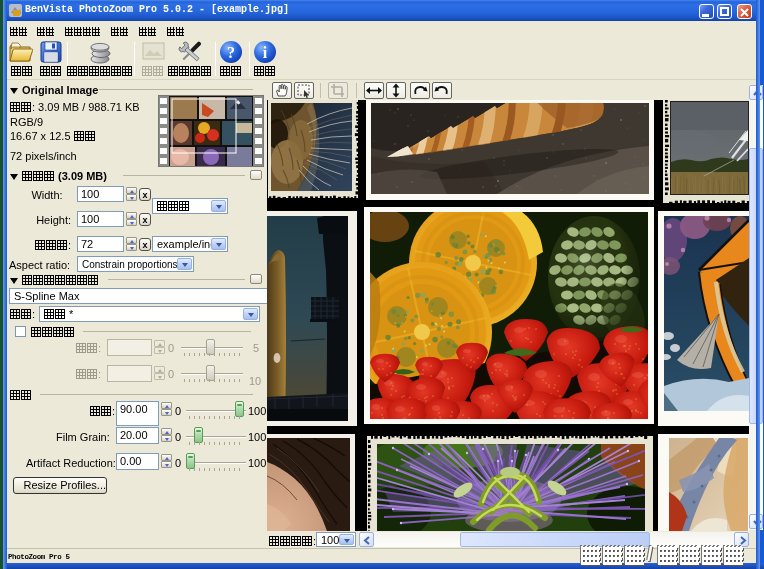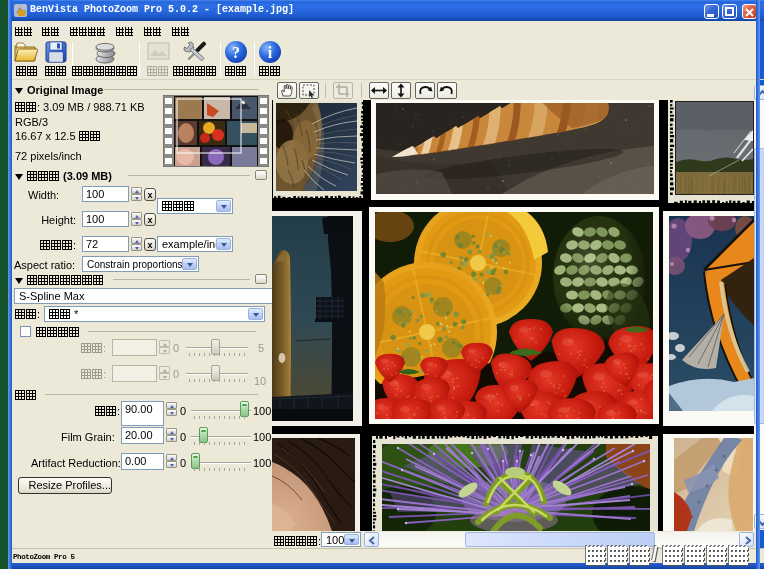--- a/index.html
+++ b/index.html
@@ -1,16 +1,16 @@
 <!DOCTYPE html>
 <html><head><meta charset="utf-8"><style>
 *{margin:0;padding:0;box-sizing:border-box}
 html,body{width:764px;height:569px;overflow:hidden;background:#ece9d8;
  font-family:"Liberation Sans",sans-serif;-webkit-font-smoothing:none}
-#win{position:absolute;inset:0;border-left:8px solid #14532d;border-right:4px solid #155ad4;
+#win{position:absolute;inset:0;border-left:3px solid #14532d;border-right:4px solid #155ad4;
  background:#ece9d8}
 .abs{position:absolute}
 
 .g{display:inline-block;background:
  repeating-linear-gradient(0deg,currentColor 0 1px,transparent 1px 3px),
  repeating-linear-gradient(90deg,currentColor 0 1px,transparent 1px 3px);}
 .g11{width:10px;height:10px;margin-right:1px;vertical-align:-1px}
 .g12{width:8px;height:9px;margin-right:1px;vertical-align:-1px}
 .gray{color:#9c9a8a}
 .tlab.gray{color:#b0ac9c}
@@ -196,21 +196,21 @@
   <circle cx="12" cy="12" r="11" fill="url(#orb)"></circle>
   <text x="12" y="18" font-family="Liberation Serif" font-size="16" font-weight="bold" fill="#fff" text-anchor="middle">i</text>
  </svg>
  <span class="tlab" style="left:251px"><i class="g g11"></i><i class="g g11"></i></span>
 </div>
 
 <div id="panel">
  <div class="hdr" style="top:4px"><span class="tri"></span>Original Image</div>
  <div class="hline" style="left:96px;right:10px;top:9px"></div>
  <div class="abs" style="left:7px;top:21px"><i class="g g11"></i><i class="g g11"></i>: 3.09 MB / 988.71 KB</div>
- <div class="abs" style="left:7px;top:36px">RGB/3</div>
+ <div class="abs" style="left:7px;top:36px">RGB/9</div>
  <div class="abs" style="left:7px;top:50px">16.67 x 12.5 <i class="g g11"></i><i class="g g11"></i></div>
  <div class="abs" style="left:7px;top:70px">72 pixels/inch</div>
 
  <svg class="abs" style="left:155px;top:15px" width="106" height="72" viewBox="0 0 106 72">
   <rect x="0" y="0" width="106" height="72" fill="#8a8a86"></rect>
   <rect x="0" y="0" width="106" height="72" fill="none" stroke="#666"></rect>
   <g fill="#fff">
    <rect x="2" y="3" width="7" height="6"></rect>
           <rect x="2" y="13" width="7" height="6"></rect>
           <rect x="2" y="23" width="7" height="6"></rect>
@@ -245,21 +245,21 @@
   <ellipse cx="22" cy="62" rx="9" ry="8" fill="#e8b8a8"></ellipse>
   <rect x="39" y="52" width="28" height="19" fill="#3a2a4a"></rect>
   <circle cx="53" cy="62" r="8" fill="#8a6ab8"></circle>
   <rect x="69" y="52" width="25" height="19" fill="#7a7a9a"></rect>
   <rect x="14" y="4" width="64" height="54" fill="none" stroke="#fff" stroke-width="1"></rect>
  </svg>
  <div class="hdr" style="top:90px"><span class="tri"></span><i class="g g11"></i><i class="g g11"></i><i class="g g11"></i> (3.09 MB)</div>
  <div class="hline" style="left:120px;right:18px;top:95px"></div>
  <div class="hbtn" style="left:247px;top:90px"></div>
 
- <div class="abs" style="left:20px;top:109px;width:48px;text-align:left">Width:</div>
+ <div class="abs" style="left:20px;top:109px;width:48px;text-align:center">Width:</div>
  <div class="fld" style="left:74px;top:106px;width:47px;height:16px">100</div>
  <div class="spin" style="left:123px;top:107px">
         <i class="up"></i>
         <i class="dn"></i>
       </div>
  <div class="lkb" style="left:136px;top:108px">x</div>
  <div class="cmb" style="left:149px;top:118px;width:76px;height:16px">
         <span class="t"><i class="g g11"></i><i class="g g11"></i><i class="g g11"></i></span>
         <span class="a"></span>
       </div>

